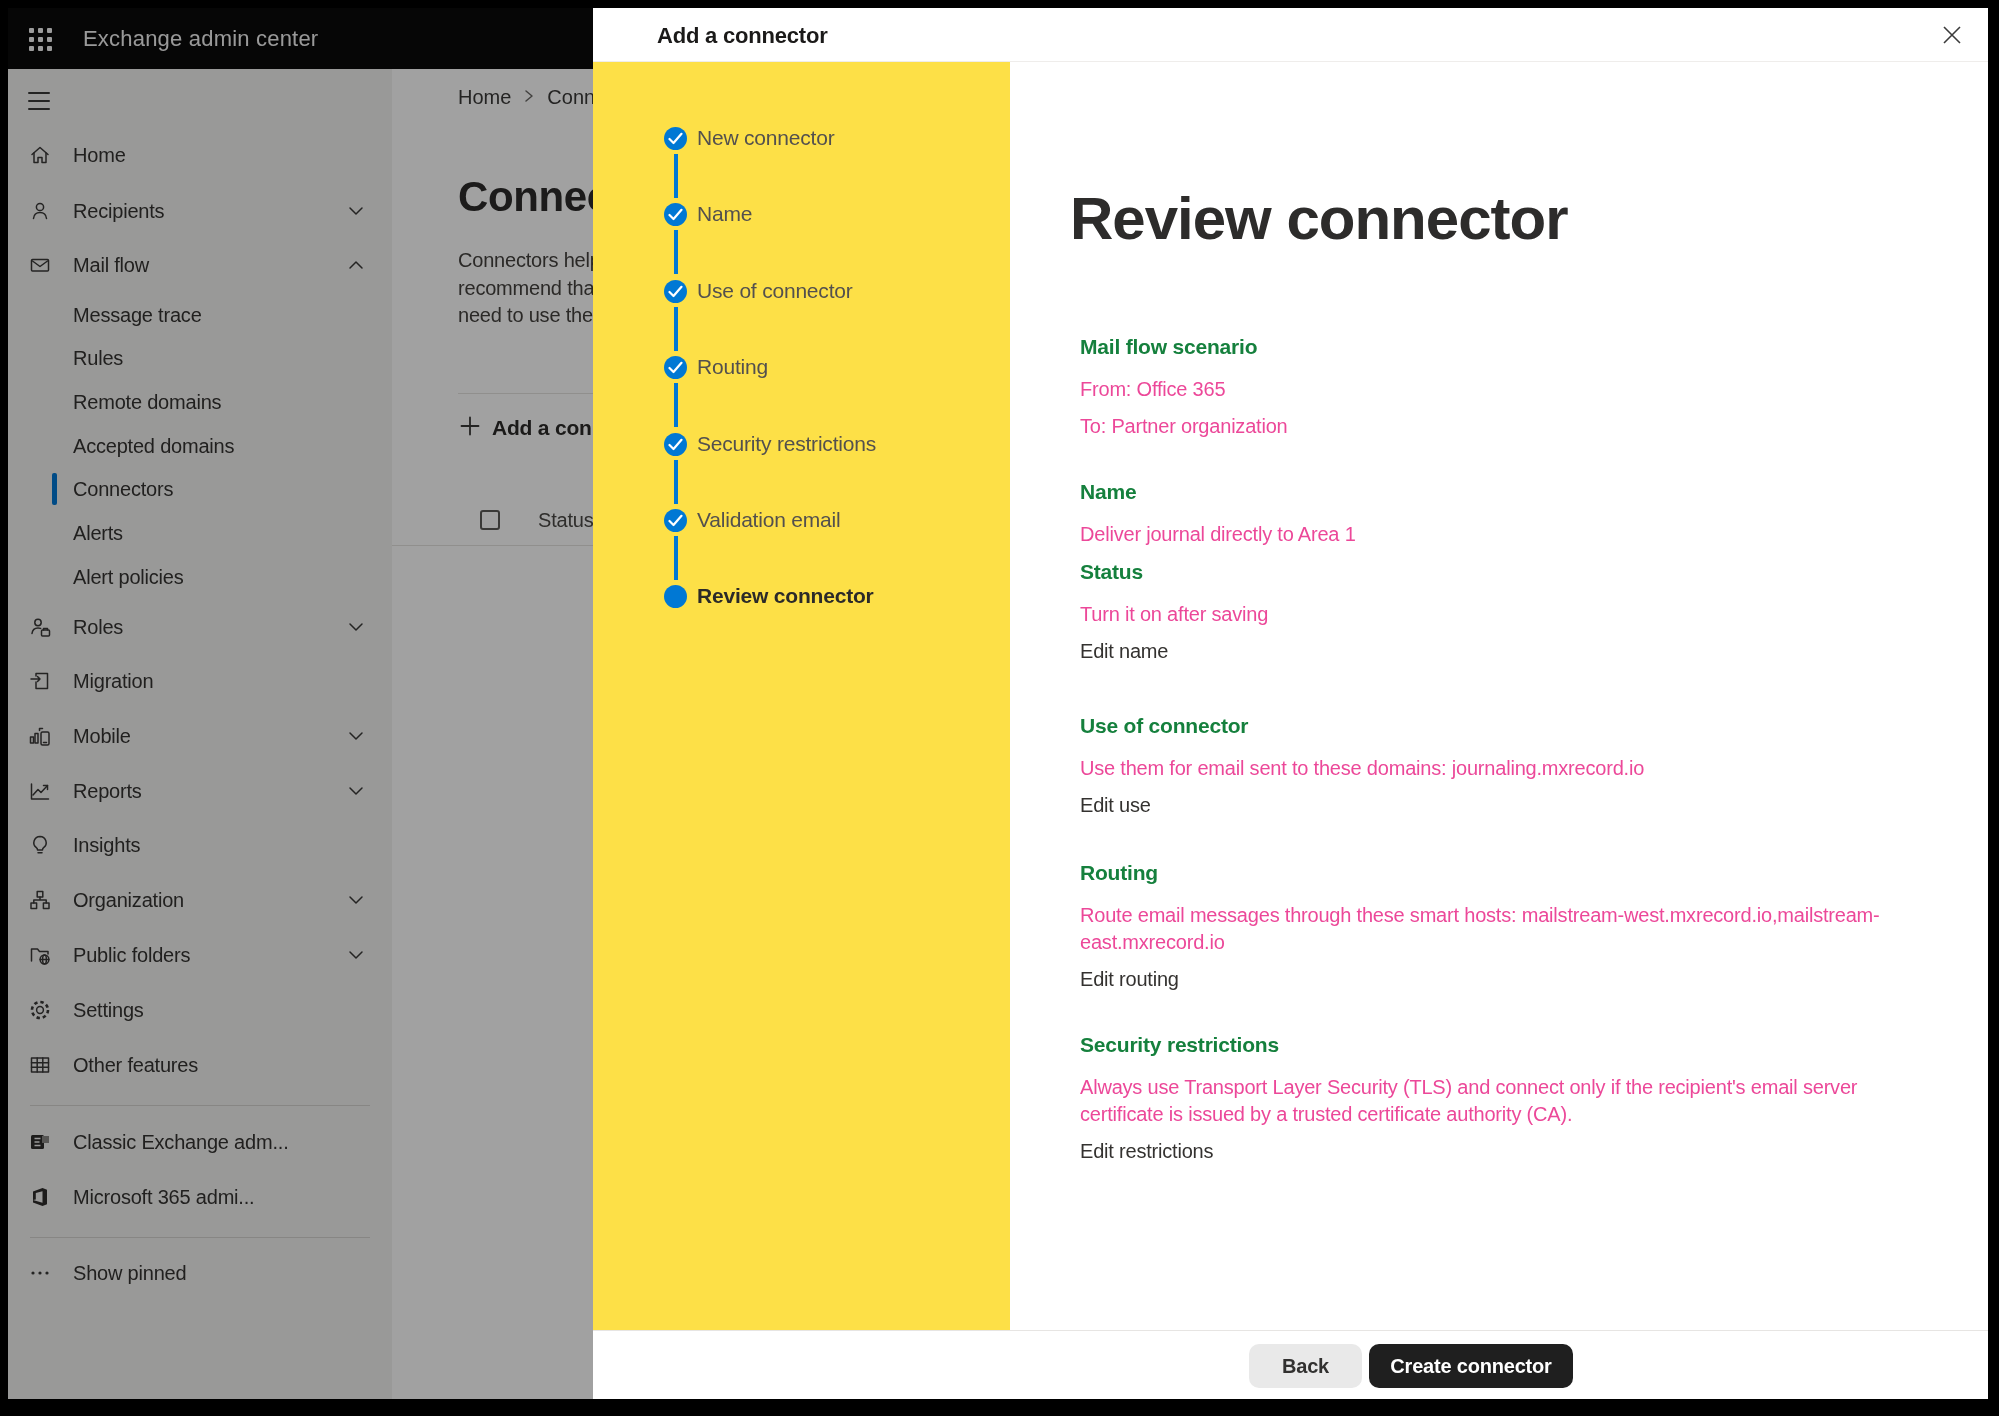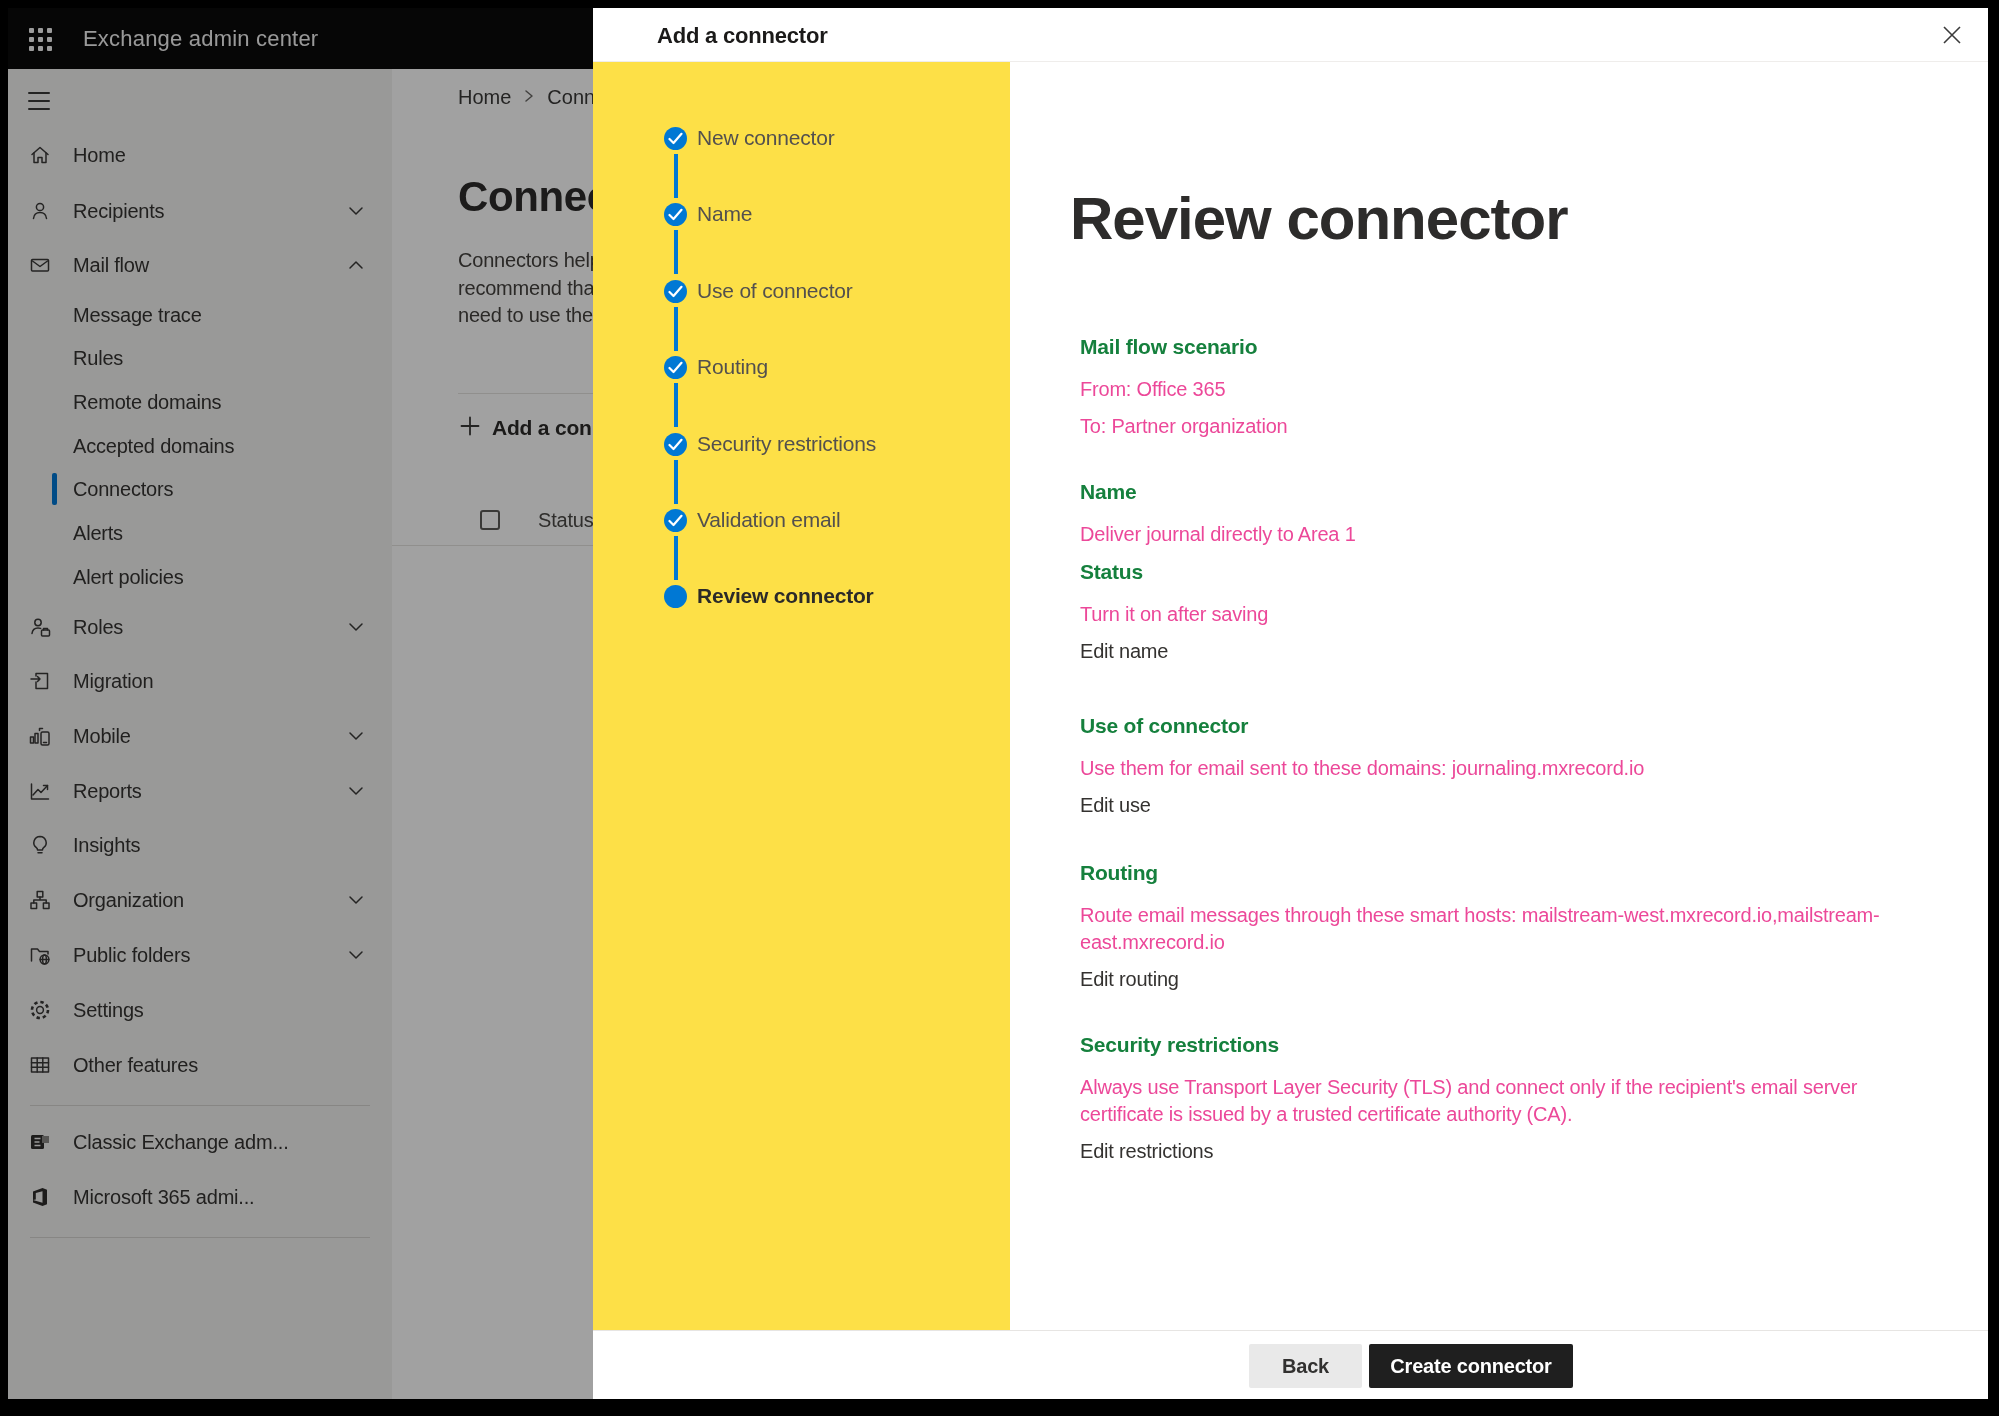--- a/index.html
+++ b/index.html
@@ -59,21 +59,21 @@
   .step-line { position:absolute; left:80.5px; width:4px; height:44px; background:#0078d4; }
 
   .content { position:absolute; left:417px; top:54px; right:0; bottom:69px; overflow:hidden; background:#fff; }
   .review-h1 { position:absolute; left:60px; top:122px; font-size:60px; font-weight:bold; color:#2d2c2b; letter-spacing:-1px; white-space:nowrap; }
   .sec { position:absolute; left:70px; width:800px; }
   .sec h3 { font-size:21px; line-height:28px; font-weight:bold; color:#15803d; margin:0 0 15px 0; letter-spacing:-.2px; }
   .sec p { font-size:20px; line-height:27px; color:#ec4899; margin:0 0 10px 0; letter-spacing:-.2px; }
   .edit-link { display:inline-block; font-size:20px; line-height:27px; color:#343230; cursor:pointer; text-decoration:none; letter-spacing:-.2px; }
 
   .modal-footer { position:absolute; left:0; bottom:0; right:0; height:69px; border-top:1px solid #e7e5e3; background:#fff; }
-  .btn { position:absolute; top:13px; height:44px; border:none; border-radius:2px; font-family:inherit; font-size:20px; font-weight:bold; cursor:pointer; letter-spacing:-.2px; }
+  .btn { position:absolute; top:13px; height:44px; border:none; border-radius:10px; font-family:inherit; font-size:20px; font-weight:bold; cursor:pointer; letter-spacing:-.2px; }
   .btn-back { left:656px; width:113px; background:#e9e9e9; color:#323130; }
   .btn-create { left:776px; width:204px; background:#1f1f1f; color:#fff; }
 </style>
 </head>
 <body>
 
 <div class="screen">
   <div class="app">
 
     <div class="topbar">
@@ -260,20 +260,28 @@
 
       <div class="nav-item" style="top:1106px">
         <span class="icon"><svg viewBox="0 0 24 24" width="24" height="24">
               <path d="M5 6.5 L14.5 3 L19 4.8 V19.2 L14.5 21 L5 17.5 L5 15 L14.5 17.8 L14.5 6.2 L7.8 8 L7.8 14.5 L5 15 Z" fill="#2e2d2c"></path>
             </svg></span>
         <span class="lbl">Microsoft 365 admi...</span>
       </div>
 
       <div class="side-div" style="top:1168px"></div>
 
+      <div class="nav-item" style="top:1182px">
+        <span class="icon"><svg viewBox="0 0 24 24" width="24" height="24" fill="#3a3938">
+              <circle cx="5" cy="12" r="1.6"></circle>
+              <circle cx="12" cy="12" r="1.6"></circle>
+              <circle cx="19" cy="12" r="1.6"></circle>
+            </svg></span>
+        <span class="lbl">Show pinned</span>
+      </div>
     </nav>
 
     <main class="main">
       <div class="breadcrumb">
         <span class="crumb">Home</span>
         <span><svg class="ic" viewBox="0 0 12 16" width="12" height="16" style="stroke:#6b6966">
               <path d="M3 3 L9 8 L3 13"></path>
             </svg></span>
         <span class="crumb">Connectors</span>
       </div>

